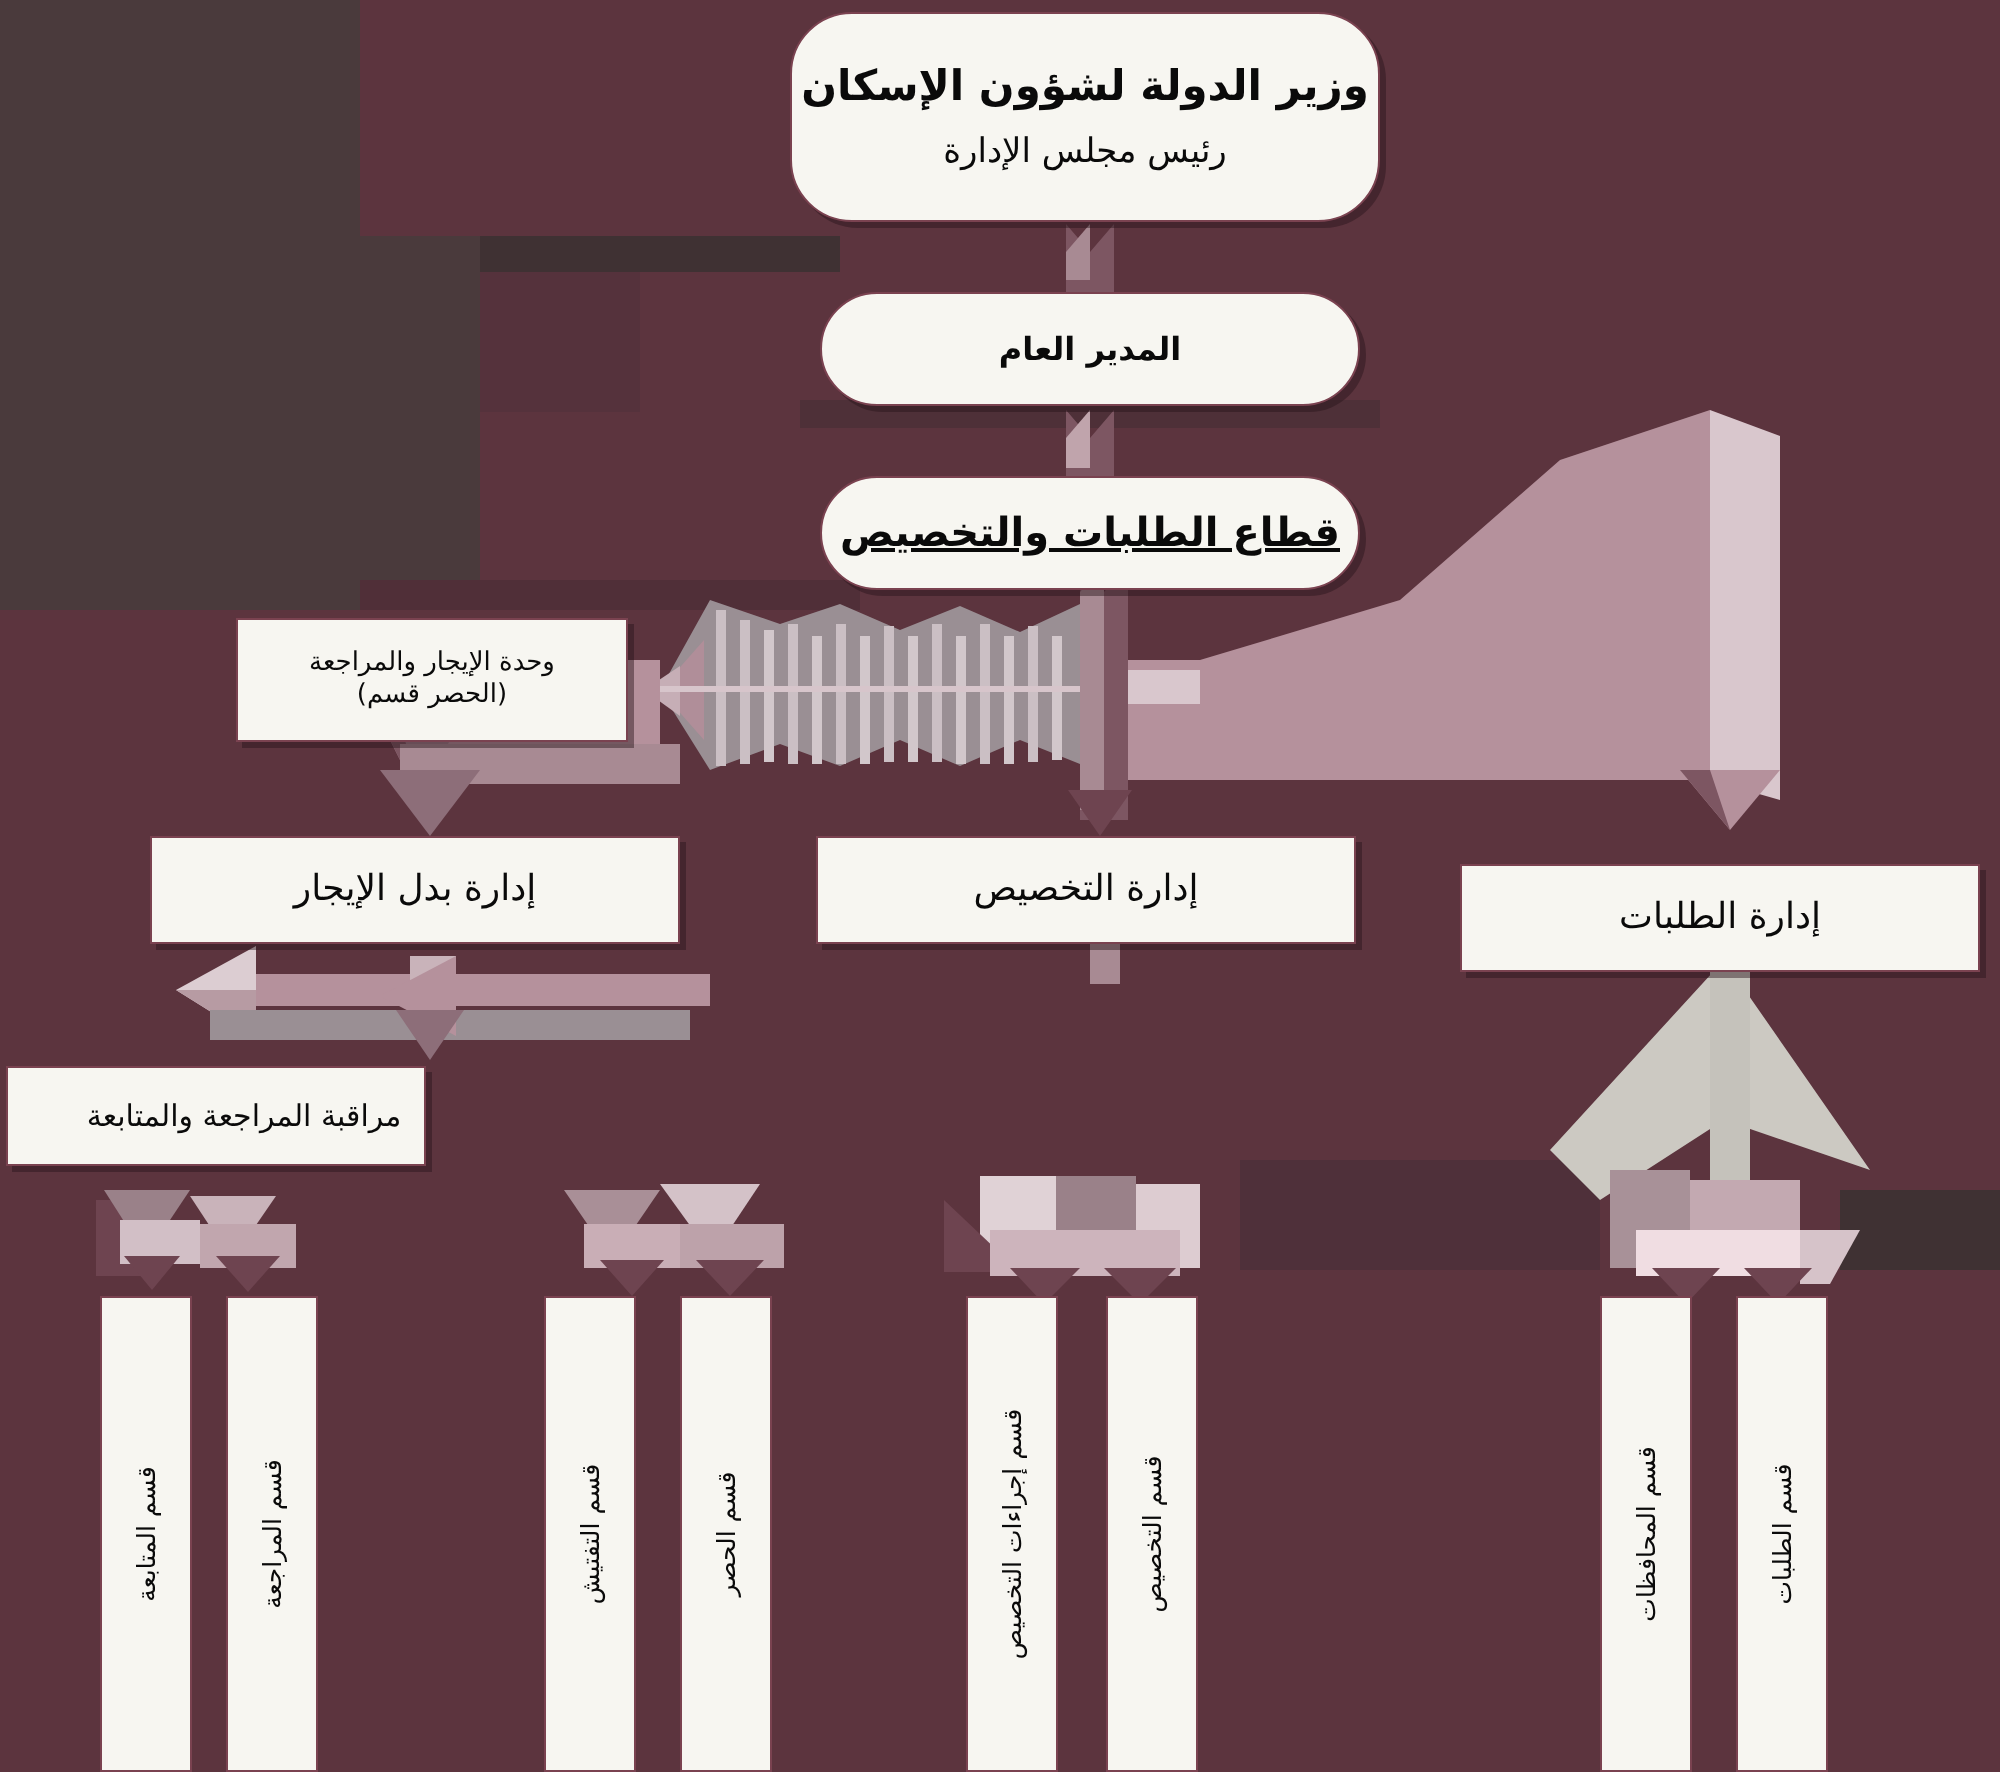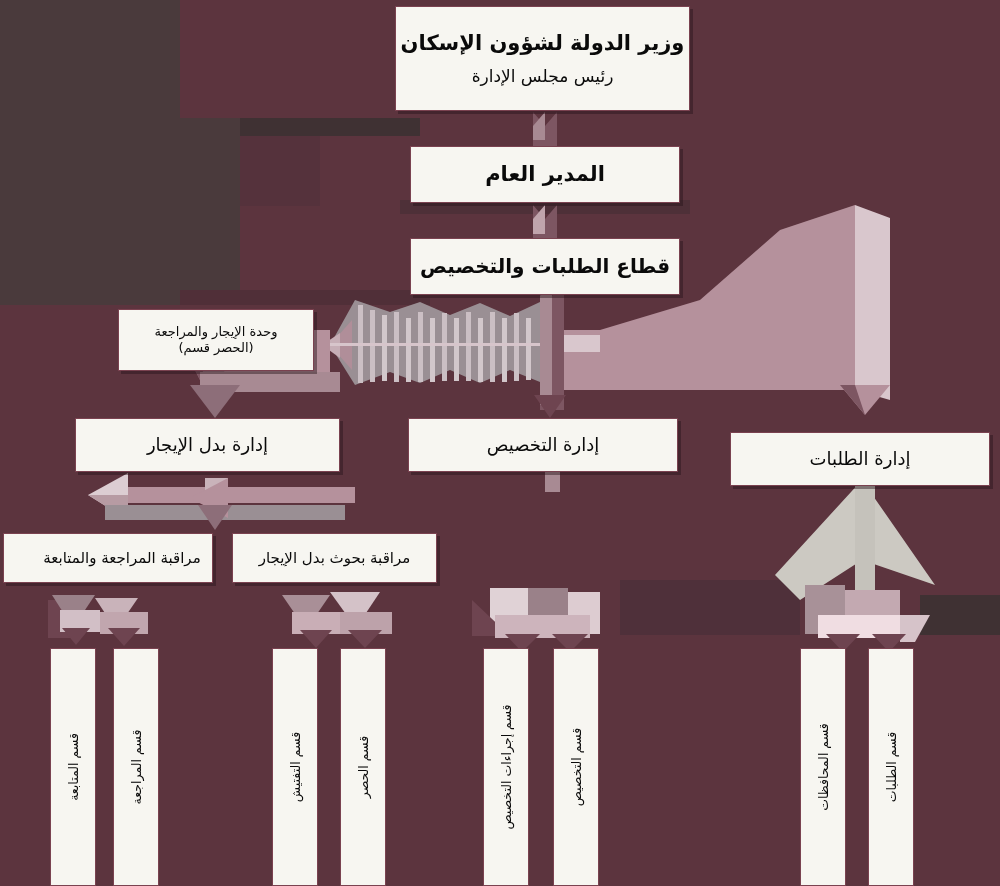--- a/index.html
+++ b/index.html
@@ -10,21 +10,21 @@
   .bgpatch{position:absolute;}
 
   
   .conn{position:absolute;}
 
   
   .box{position:absolute;background:#f7f6f1;border:1px solid #7a4250;
        box-sizing:border-box;display:flex;align-items:center;justify-content:center;
        text-align:center;color:#0a0a0a;line-height:1.25;direction:rtl;z-index:40;}
   .box.shadowed{box-shadow:3px 3px 0 rgba(40,20,26,.45);}
-  .b-top{font-weight:bold;}
+  .b-top{font-weight:bold;border-radius:31px;}
   .vbox{position:absolute;background:#f7f6f1;border:1px solid #7a4250;box-sizing:border-box;z-index:40;}
   .vbox span{position:absolute;left:50%;top:50%;
       transform:translate(-50%,-50%) rotate(-90deg);
       white-space:nowrap;direction:rtl;font-size:12.5px;color:#0a0a0a;}
 </style>
 </head>
 <body>
 
 <div id="stage">
 
@@ -136,46 +136,43 @@
     <polygon points="872,634 906,634 889,652" fill="#6e4450"></polygon>
 
     <polygon points="545,470 560,470 560,492 545,492" fill="#a88a93"></polygon>
   </svg>
 
   <div class="box b-top shadowed" style="left:395px;top:6px;width:295px;height:105px;flex-direction:column;">
     <div style="font-size:21px;font-weight:bold;">وزير الدولة لشؤون الإسكان</div>
     <div style="font-size:17px;font-weight:normal;margin-top:10px;">رئيس مجلس الإدارة</div>
   </div>
 
-  <div class="box b-top shadowed" style="left:410px;top:146px;width:270px;height:57px;font-size:21px;font-weight:bold;">
+  <div class="box b-top shadowed" style="left:410px;top:146px;width:270px;height:57px;font-size:16px;font-weight:bold;">
     <span>المدير العام</span>
   </div>
 
-  <div class="box b-top shadowed" style="left:410px;top:238px;width:270px;height:57px;font-size:20px;font-weight:bold;">
+  <div class="box b-top shadowed" style="left:410px;top:238px;width:270px;height:57px;font-size:20px;font-weight:bold;text-decoration:underline;">
     <span>قطاع الطلبات والتخصيص</span>
   </div>
 
   <div class="box shadowed" style="left:118px;top:309px;width:196px;height:62px;flex-direction:column;font-size:13px;">
     <div>وحدة  الإيجار والمراجعة</div>
     <div>(الحصر قسم)</div>
   </div>
 
   <div class="box shadowed" style="left:730px;top:432px;width:260px;height:54px;font-size:18px;">
     <span>إدارة الطلبات</span>
   </div>
   <div class="box shadowed" style="left:408px;top:418px;width:270px;height:54px;font-size:18px;">
     <span>إدارة التخصيص</span>
   </div>
   <div class="box shadowed" style="left:75px;top:418px;width:265px;height:54px;font-size:18px;align-items:center;">
     <span>إدارة بدل الإيجار</span>
   </div>
 
-  <div class="box shadowed" style="left:232px;top:533px;width:205px;height:50px;font-size:15px;">
-    <span>مراقبة بحوث بدل الإيجار</span>
-  </div>
   <div class="box shadowed" style="left:3px;top:533px;width:210px;height:50px;font-size:15px;padding-left:28px;">
     <span>مراقبة المراجعة والمتابعة</span>
   </div>
 
   <div class="vbox" style="left:868px;top:648px;width:46px;height:238px;">
     <span>قسم الطلبات</span>
   </div>
   <div class="vbox" style="left:800px;top:648px;width:46px;height:238px;">
     <span>قسم المحافظات</span>
   </div>

